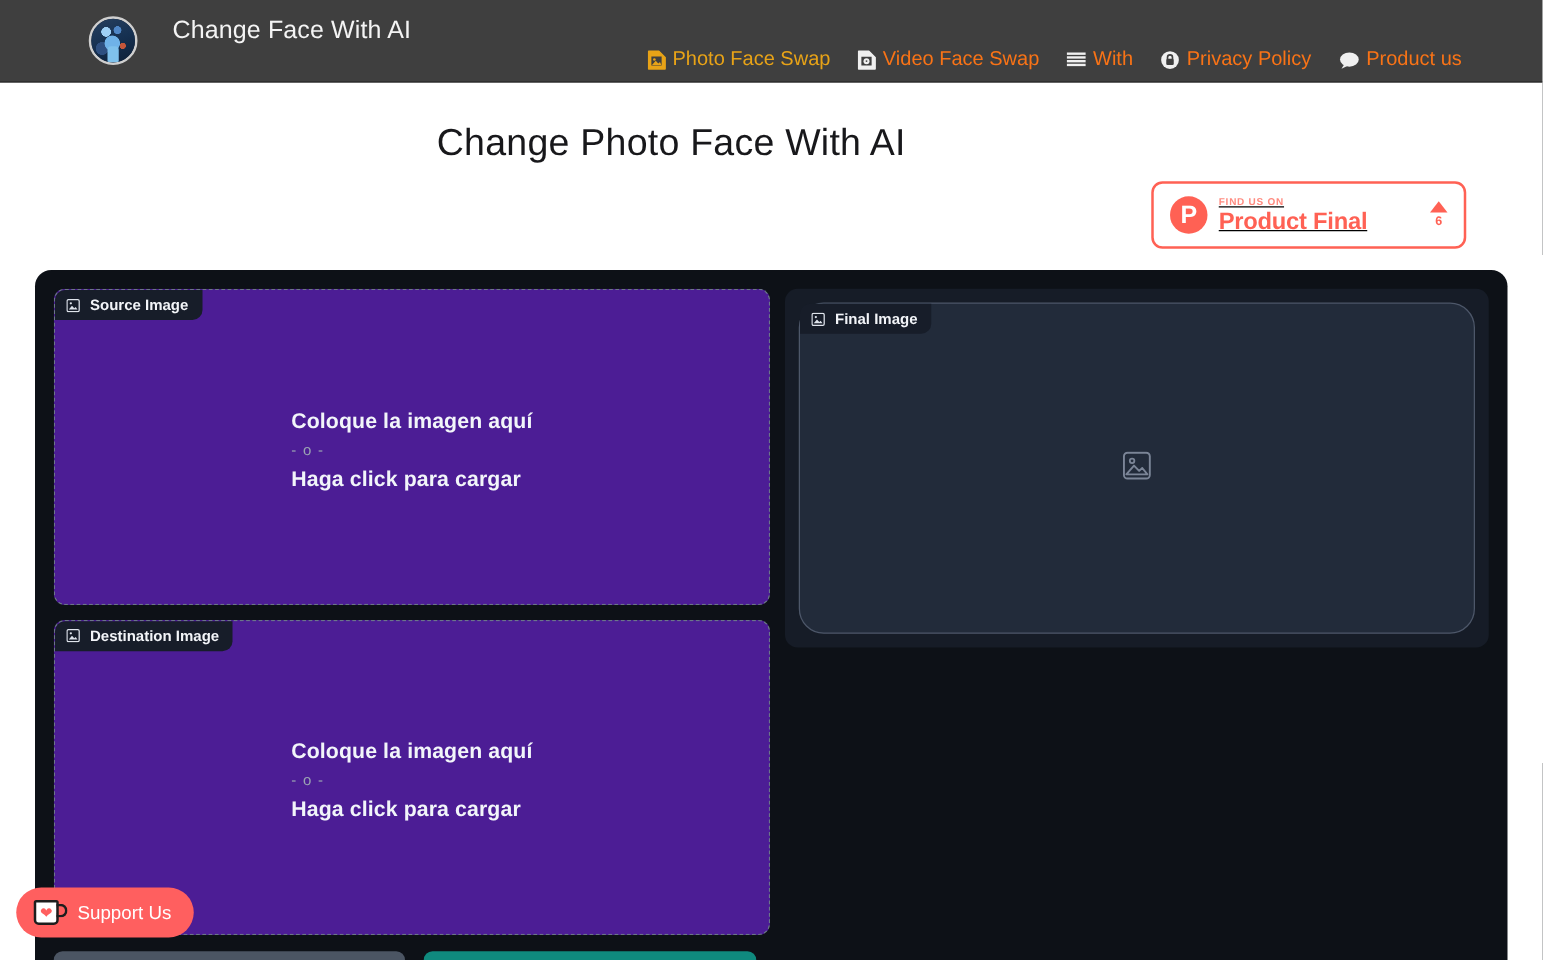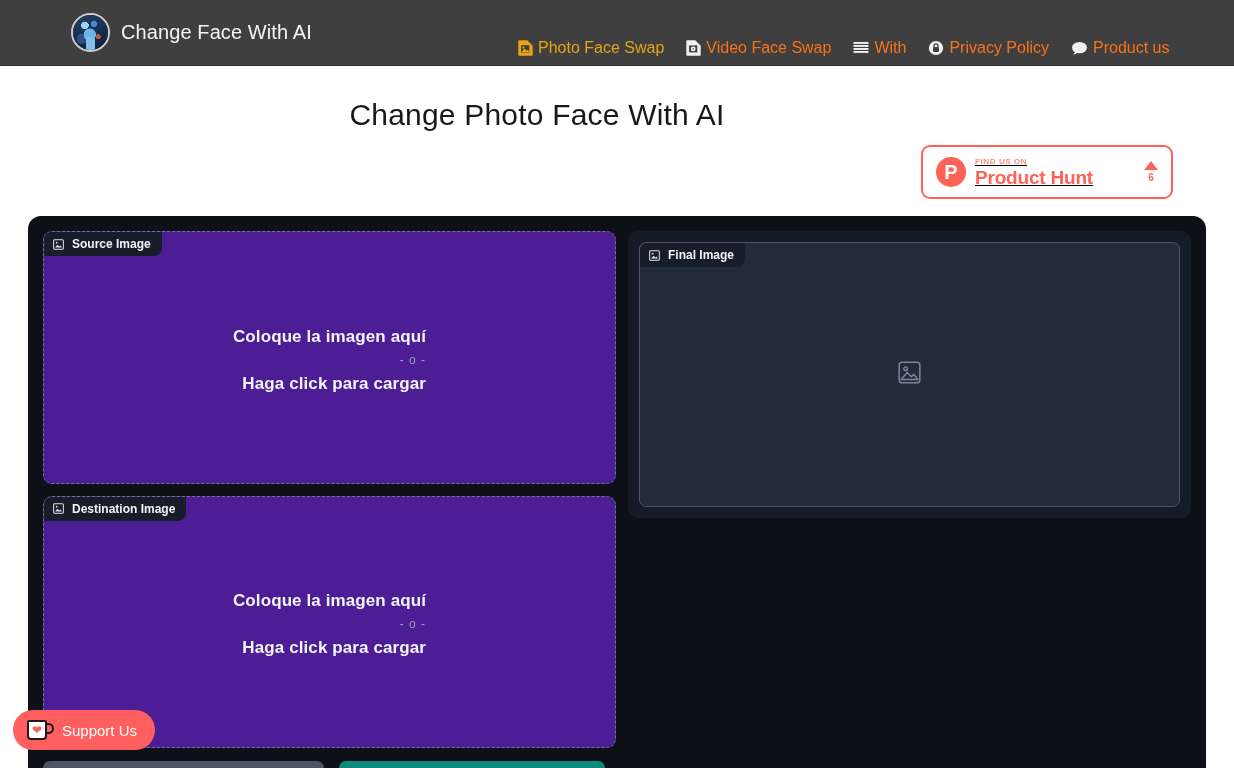--- a/index.html
+++ b/index.html
@@ -16,22 +16,22 @@
     width: 1234px;
     height: 66px;
     background: #3f3f3f;
     border-bottom: 1px solid #2b2b2b;
     display: flex;
     align-items: center;
     position: relative;
   }
   .brand {
     display: flex;
-    align-items: center;
-    gap: 11px;
+    align-items: flex-start;
+    gap: 28px;
     margin-left: 71px;
   }
   .brand-avatar {
     width: 39px; height: 39px;
     border-radius: 50%;
     border: 2px solid #cfcfcf;
     overflow: hidden;
     background: #1b2536;
     position: relative;
     flex: 0 0 auto;
@@ -202,40 +202,40 @@
     font-size: 12px;
     font-weight: bold;
     border-radius: 8px 0 8px 0;
     padding: 5px 11px 5px 9px;
     display: flex;
     align-items: center;
     gap: 8px;
     white-space: nowrap;
   }
   .tag-ico { display: inline-flex; }
-  .dz-body { text-align: right; margin-top: 6px; }
+  .dz-body { text-align: left; margin-top: 6px; }
   .dz-line1, .dz-line3 {
     color: #f2f5fa;
     font-size: 17px;
     font-weight: bold;
     letter-spacing: .1px;
   }
   .dz-line2 {
     color: #9aa3b2;
     font-size: 12px;
     margin: 6px 0 7px;
     letter-spacing: 1px;
   }
 
   
   .final-panel {
     position: relative;
     background: #222b3a;
     border: 1px solid #4d5769;
-    border-radius: 7px;
+    border-radius: 20px;
     height: 100%;
     display: flex;
     align-items: center;
     justify-content: center;
   }
 
   
   .actions {
     display: flex;
     gap: 15px;
@@ -372,21 +372,21 @@
   </nav>
 </div>
 
 <h1 class="page-title">Change Photo Face With AI</h1>
 
 <div class="ph-wrap">
   <div class="ph-badge">
     <div class="ph-logo">P</div>
     <div class="ph-text">
       <span class="ph-sub">FIND US ON</span>
-      <span class="ph-main">Product Hunt</span>
+      <span class="ph-main">Product Final</span>
     </div>
     <div class="ph-vote">
       <div class="ph-tri"></div>
       <div class="ph-count">6</div>
     </div>
   </div>
 </div>
 
 <div class="app-shell">
 

